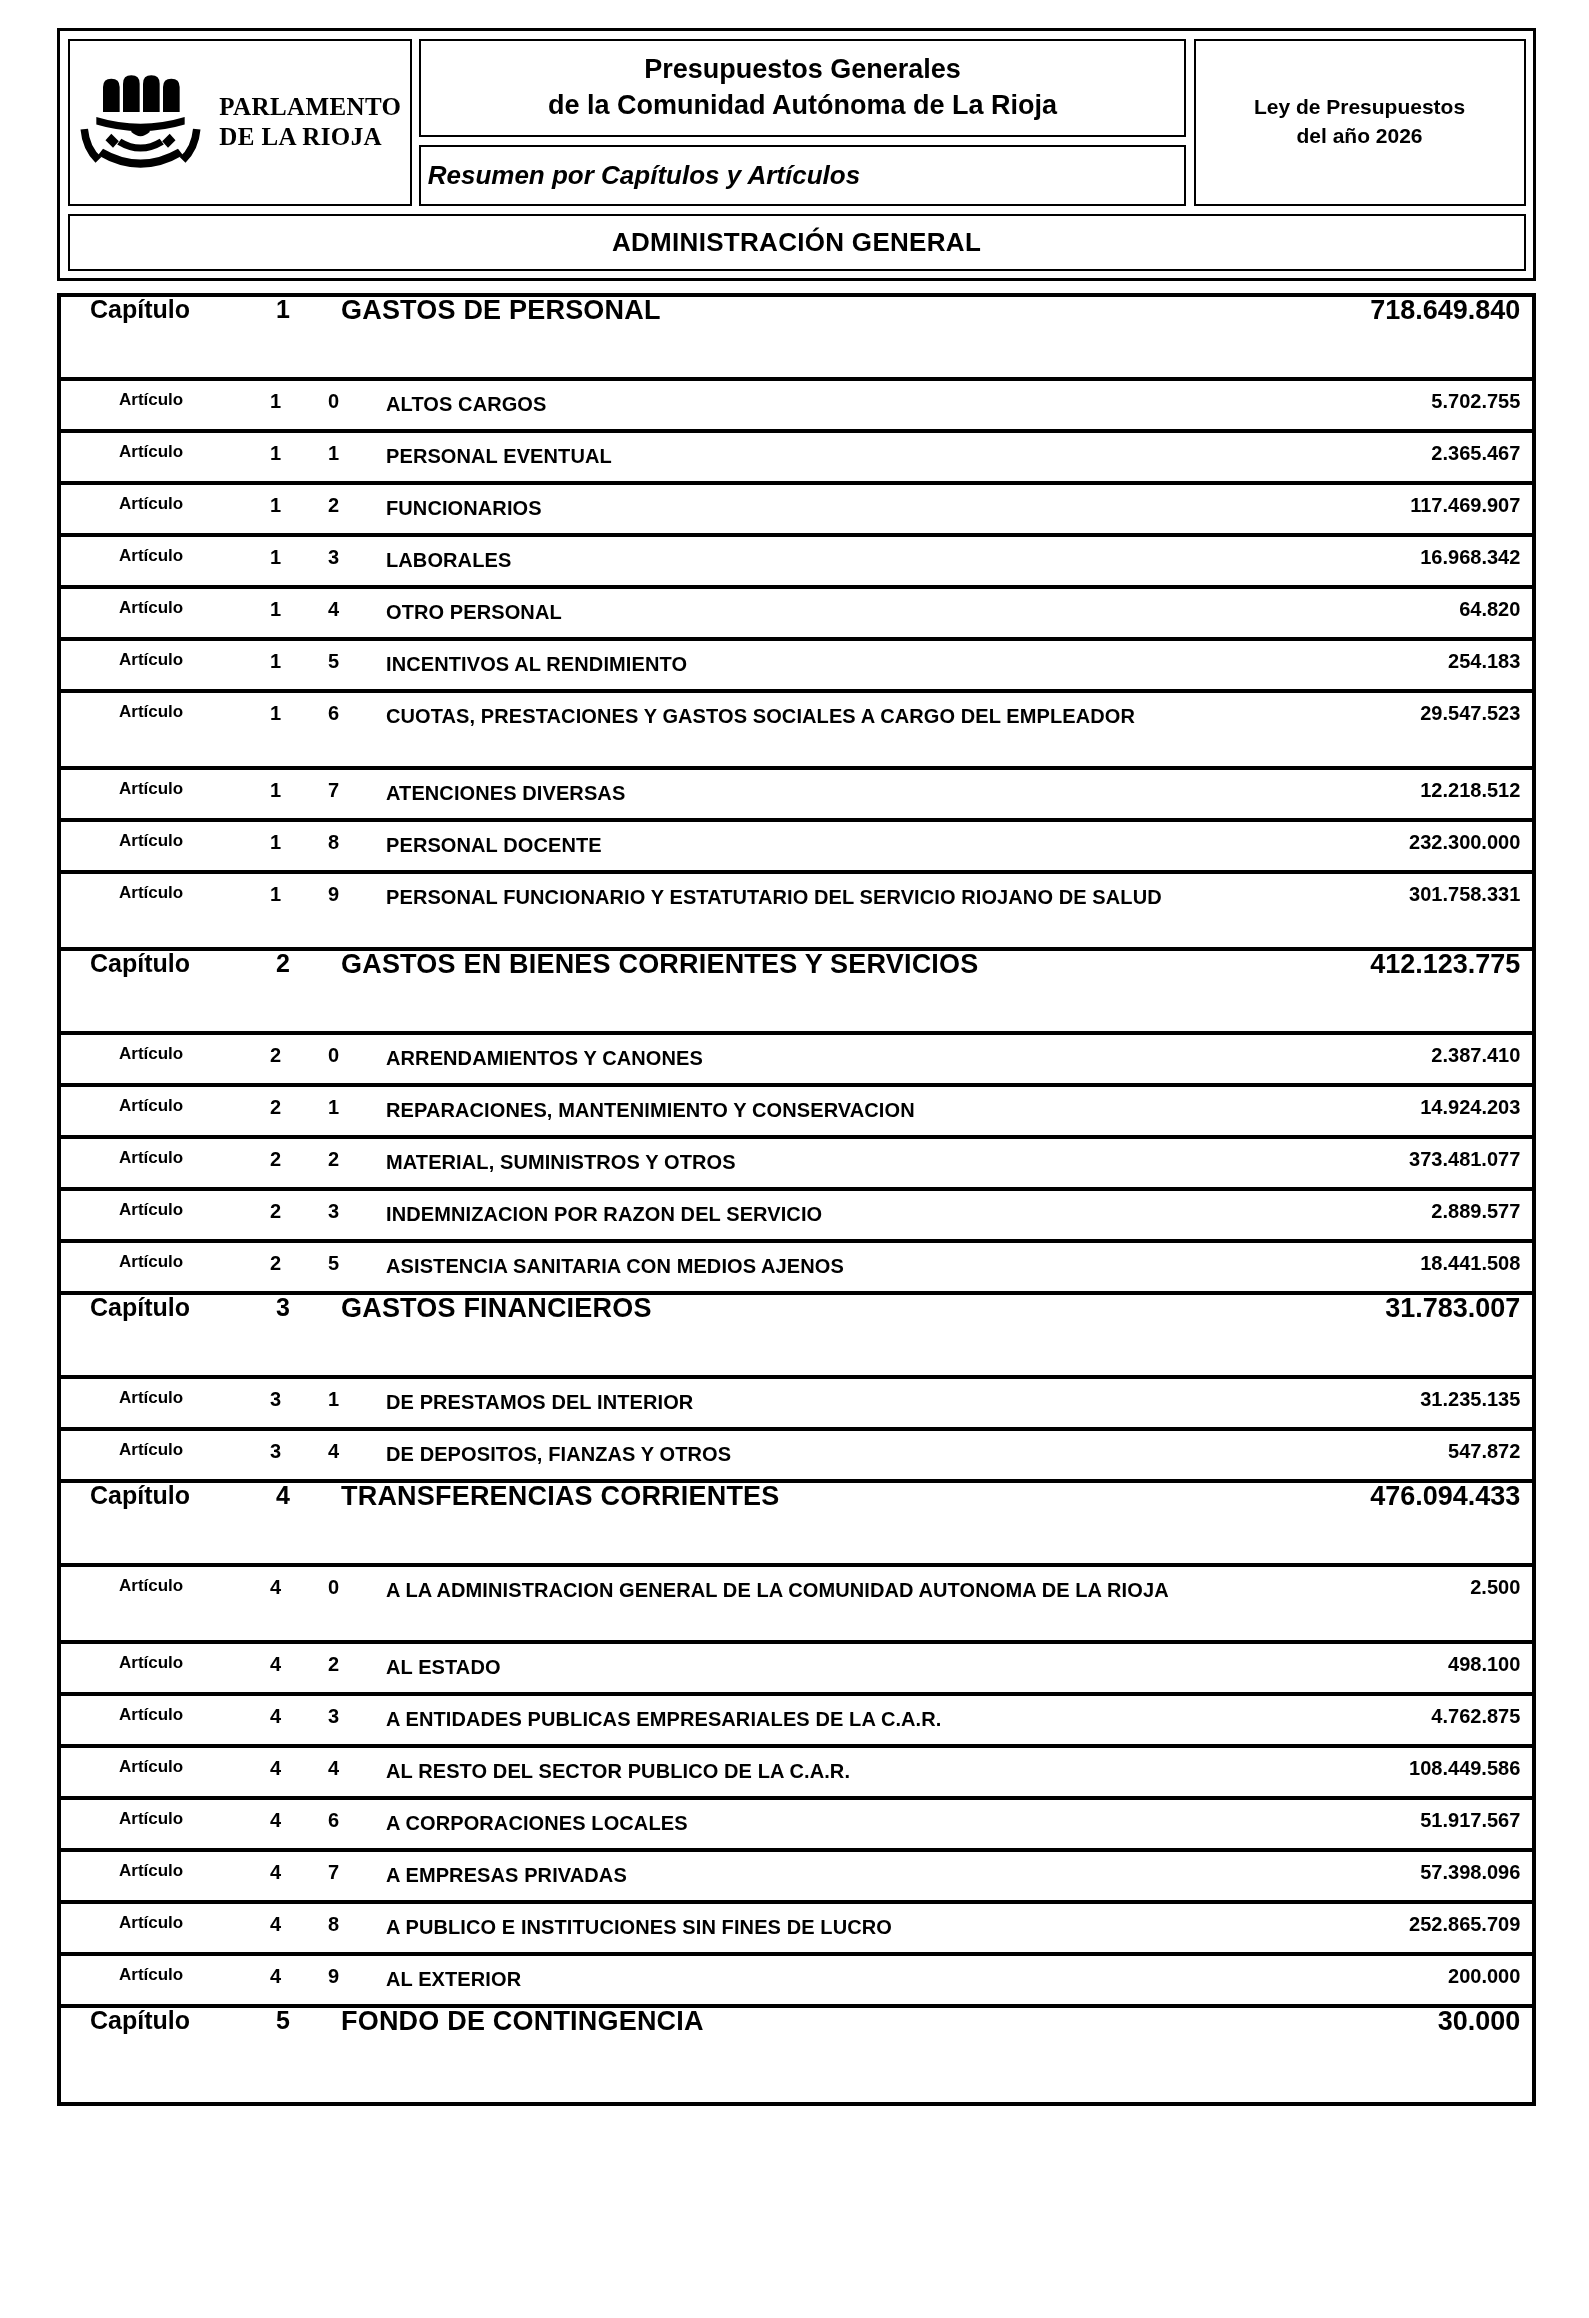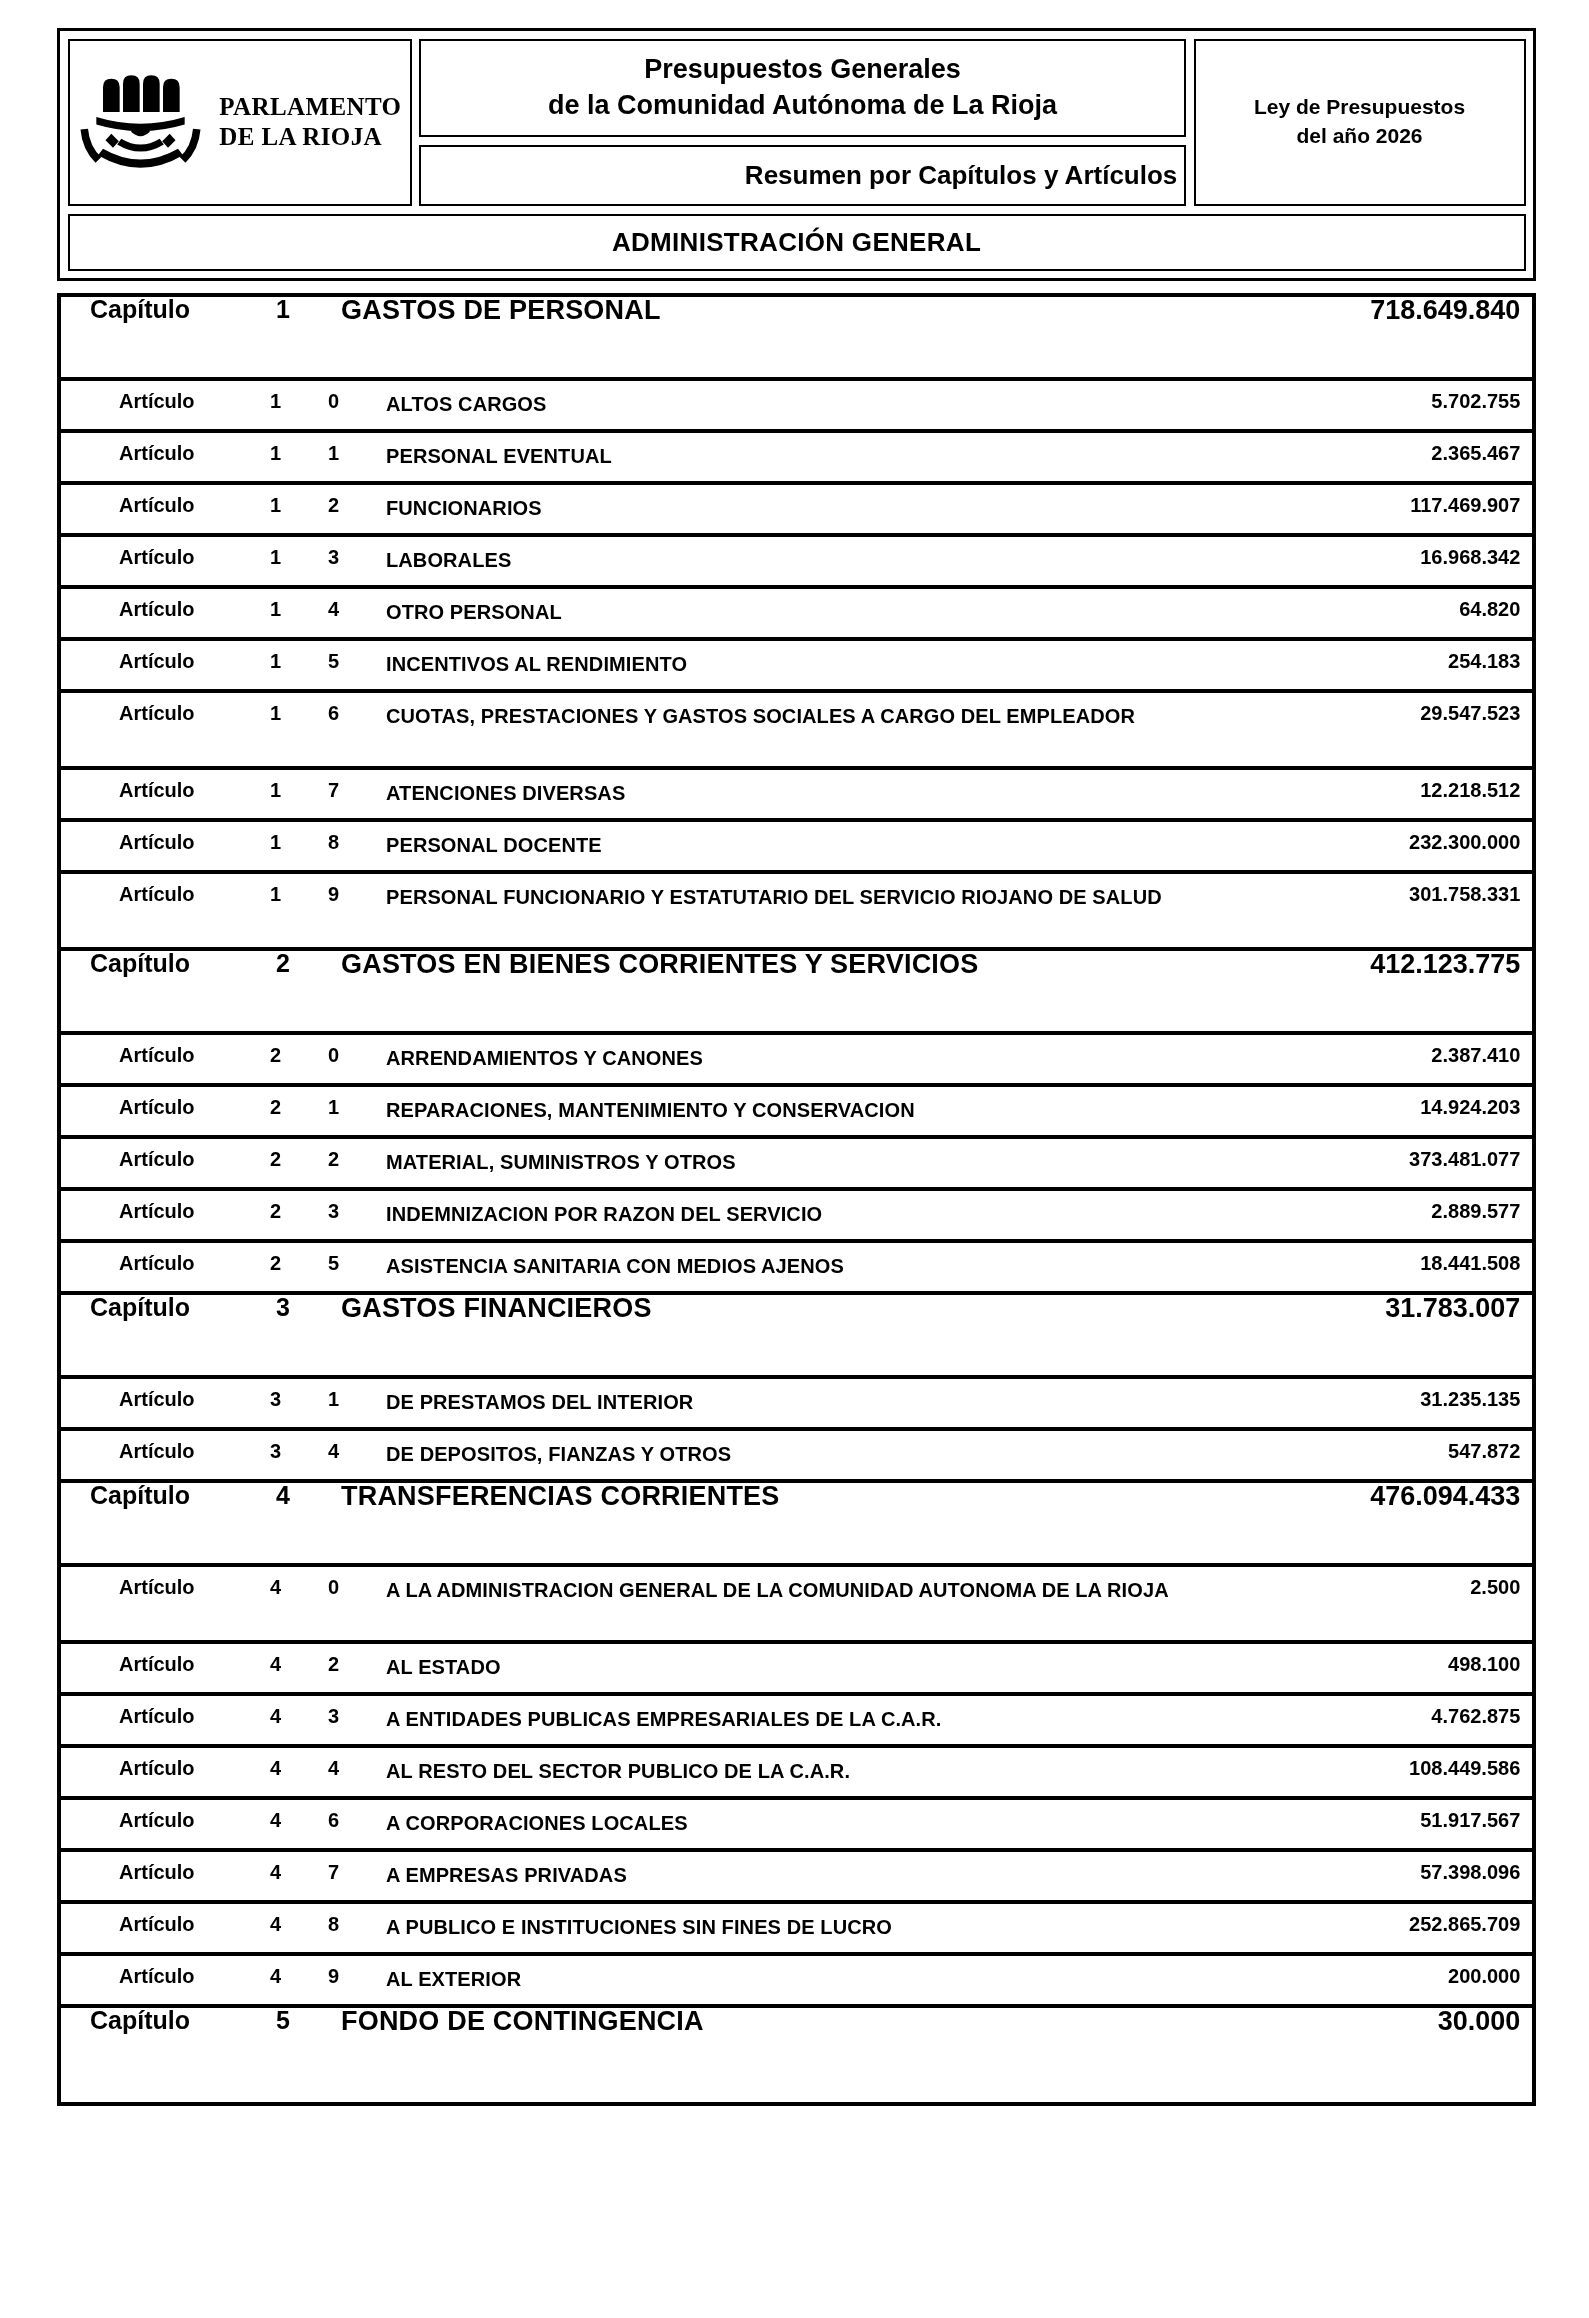--- a/index.html
+++ b/index.html
@@ -71,23 +71,24 @@
   .title-main .line {
     font-size: 27px;
     font-weight: bold;
     line-height: 1.32;
     text-align: center;
     white-space: nowrap;
   }
   .title-sub {
     border: 2.5px solid #000;
     padding: 13.4px 6.7px;
-    text-align: right;
+    text-align: left;
     font-size: 26px;
     font-weight: bold;
+    font-style: italic;
     white-space: nowrap;
   }
   .law-box {
     width: 332px;
     border: 2.5px solid #000;
     display: flex;
     flex-direction: column;
     align-items: center;
     justify-content: center;
     padding: 8.4px 6.7px;
@@ -143,21 +144,21 @@
   }
   .chapter .c-label {
     width: 215px;
     padding-left: 29px;
     font-size: 25px;
     margin-top: -6.7px;
   }
   .article .c-label {
     width: 209px;
     padding-left: 58px;
-    font-size: 20px;
+    font-size: 17px;
   }
 
   .c-num1 {
     flex: 0 0 auto;
     font-weight: bold;
     text-align: left;
   }
   .chapter .c-num1 { width: 65px; font-size: 25px; margin-top: -6.7px; }
   .article .c-num1 { width: 58px; font-size: 20px; }
 

